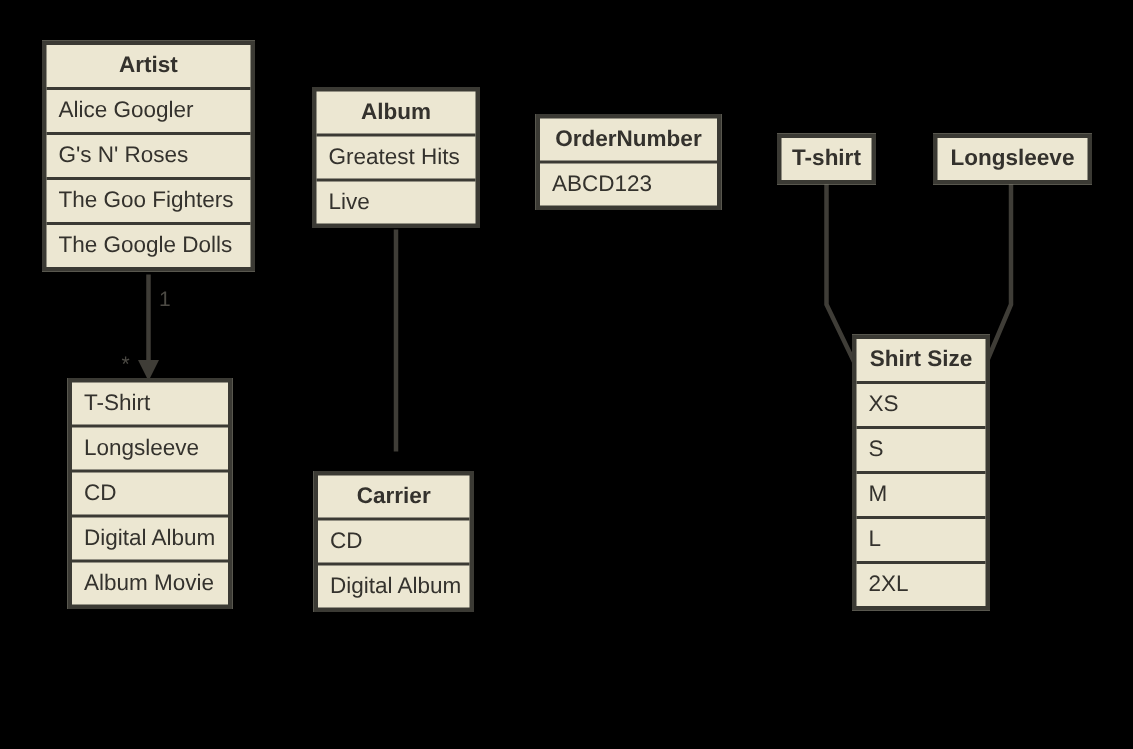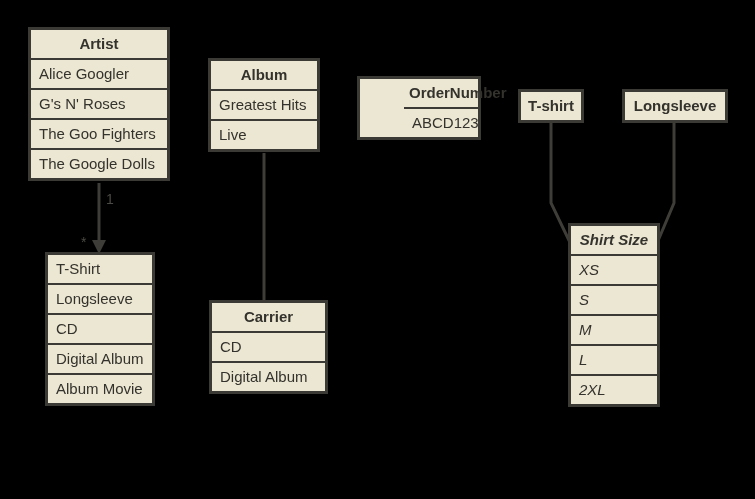--- a/index.html
+++ b/index.html
@@ -43,26 +43,26 @@
   .node-row {
     height: 28px;
     line-height: 28px;
     padding: 0 8px;
     border-bottom: 2.5px solid var(--node-border);
     white-space: nowrap;
   }
   .node > :last-child { border-bottom: none; }
   #box-artist      { left: 28px;  top: 27px;  width: 142px; }
   #box-album       { left: 208px; top: 58px;  width: 112px; }
-  #box-ordernumber { left: 357px; top: 76px;  width: 124px; padding-left: 44px; }
+  #box-ordernumber { left: 357px; top: 76px;  width: 124px; }
   #box-tshirt      { left: 518px; top: 89px;  width: 66px;  }
   #box-longsleeve  { left: 622px; top: 89px;  width: 106px; }
   #box-merch       { left: 45px;  top: 252px; width: 110px; }
-  #box-carrier     { left: 209px; top: 300px; width: 119px; }
-  #box-shirtsize   { left: 568px; top: 223px; width: 92px; font-style: italic;  }
+  #box-carrier     { left: 209px; top: 314px; width: 107px; }
+  #box-shirtsize   { left: 568px; top: 223px; width: 92px;  }
 </style>
 </head>
 <body>
 
 <div class="canvas">
 
   <svg class="connectors" width="755" height="499" viewBox="0 0 755 499">
     <g>
       <line class="conn" x1="99" y1="183" x2="99" y2="243"></line>
       <polygon class="arrowhead" points="92,240 106,240 99,254"></polygon>

